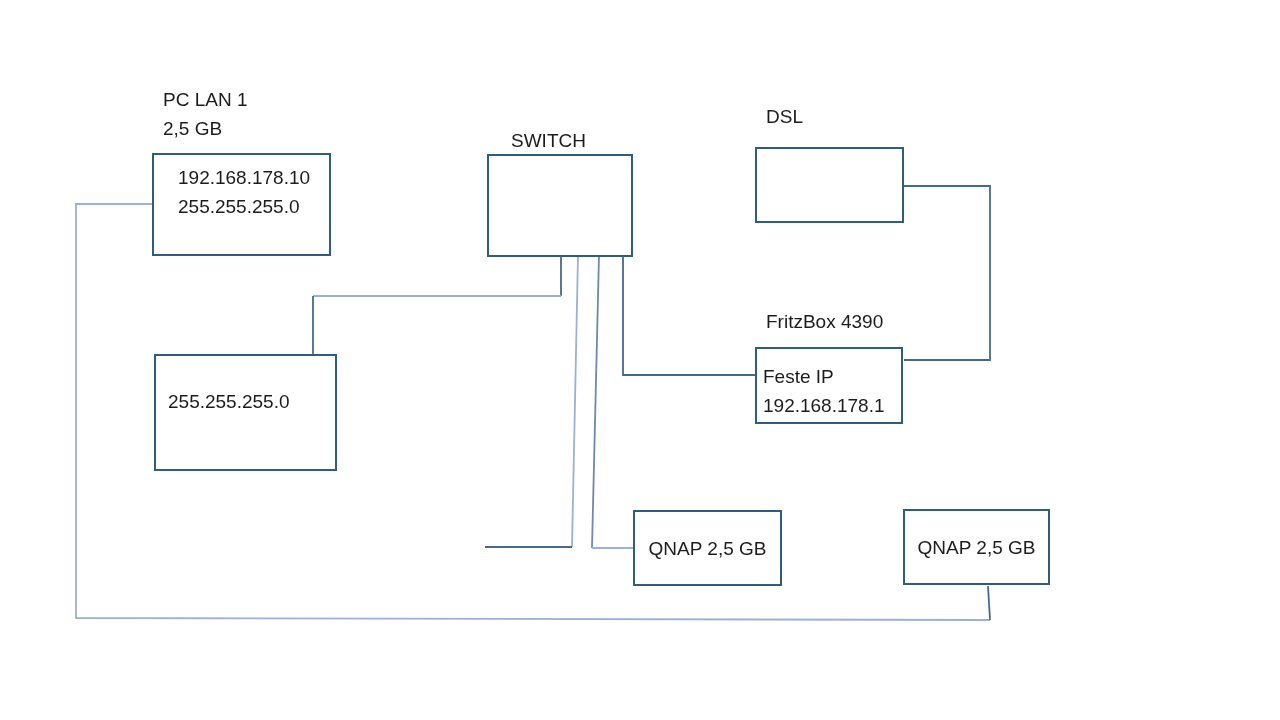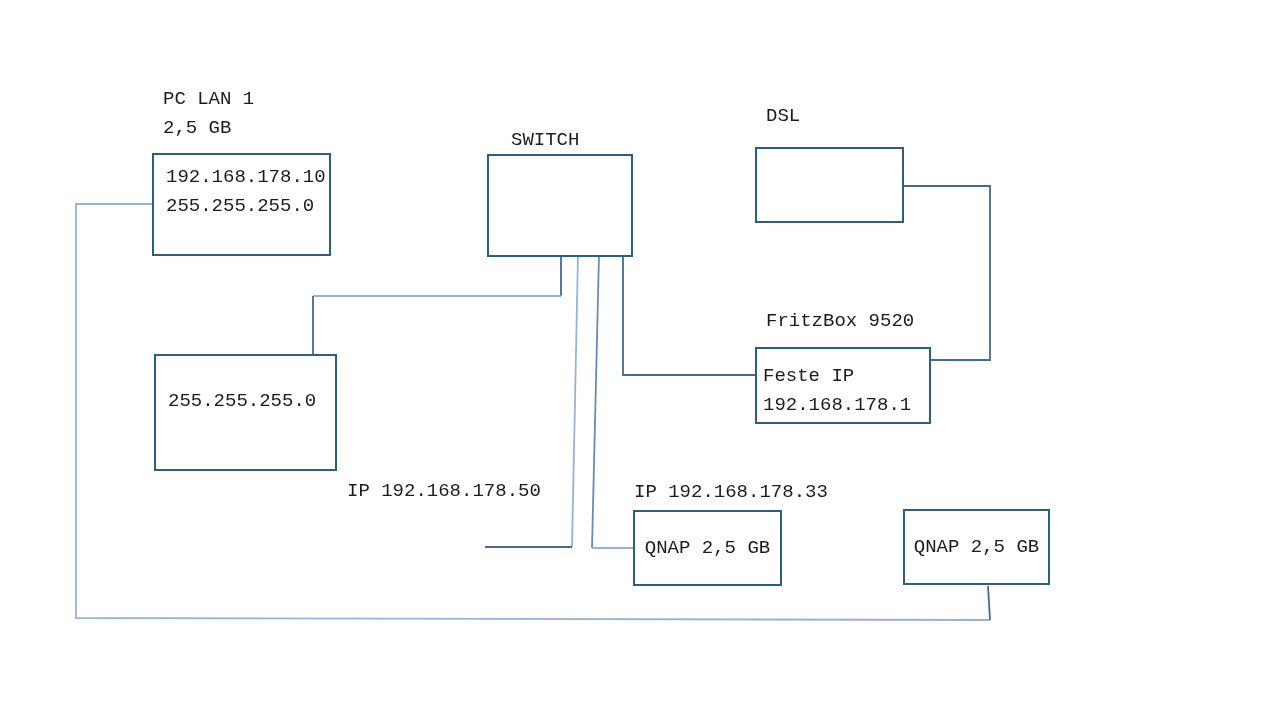--- a/index.html
+++ b/index.html
@@ -1,20 +1,20 @@
 <!DOCTYPE html>
 <html><head>
 <meta charset="utf-8">
 <style>
   html,body{margin:0;padding:0;background:#ffffff;}
   .stage{
     position:relative;
     width:1280px;height:720px;
     background:#ffffff;
-    font-family:Liberation Mono, monospace;
+    font-family:Liberation Sans, sans-serif;
     color:#1c1c1c;
     overflow:hidden;
   }
   .wires{position:absolute;left:0;top:0;width:1280px;height:720px;}
   .node{
     position:absolute;
     box-sizing:border-box;
     border:2px solid #305d7e;
     background:#ffffff;
     font-size:19px;
@@ -56,44 +56,42 @@
 
     <polyline points="623,255 623,375 755,375" fill="none" stroke-width="1.8" stroke="#47698e"></polyline>
 
     <polyline points="904,186 990,186 990,360 904,360" fill="none" stroke-width="1.8" stroke="#47698e"></polyline>
   </svg>
 
   <div class="lbl" style="left:163px;top:85px">
     <div>PC LAN 1</div>
     <div>2,5 GB</div>
   </div>
-  <div class="node" style="left:152px;top:153px;width:179px;height:103px;padding:8px 0 0 12px">
+  <div class="node" style="left:152px;top:153px;width:179px;height:103px;padding:8px 0 0 24px">
     <div>192.168.178.10</div>
     <div>255.255.255.0</div>
   </div>
 
   <div class="node" style="left:154px;top:354px;width:183px;height:117px;padding:31px 0 0 12px">
     <div>255.255.255.0</div>
   </div>
 
   <div class="lbl" style="left:511px;top:126px">SWITCH</div>
   <div class="node" style="left:487px;top:154px;width:146px;height:103px"></div>
 
   <div class="lbl" style="left:766px;top:102px">DSL</div>
   <div class="node" style="left:755px;top:147px;width:149px;height:76px"></div>
 
-  <div class="lbl" style="left:766px;top:307px">FritzBox 9520</div>
-  <div class="node" style="left:755px;top:347px;width:176px;height:77px;padding:13px 0 0 6px">
+  <div class="lbl" style="left:766px;top:307px">FritzBox 4390</div>
+  <div class="node" style="left:755px;top:347px;width:148px;height:77px;padding:13px 0 0 6px">
     <div>Feste IP</div>
     <div>192.168.178.1</div>
   </div>
 
-  <div class="lbl" style="left:347px;top:477px">IP 192.168.178.50</div>
 
-  <div class="lbl" style="left:634px;top:478px">IP 192.168.178.33</div>
   <div class="node center" style="left:633px;top:510px;width:149px;height:76px">
     <div>QNAP 2,5 GB</div>
   </div>
 
   <div class="node center" style="left:903px;top:509px;width:147px;height:76px">
     <div>QNAP 2,5 GB</div>
   </div>
 
 </div>
 

